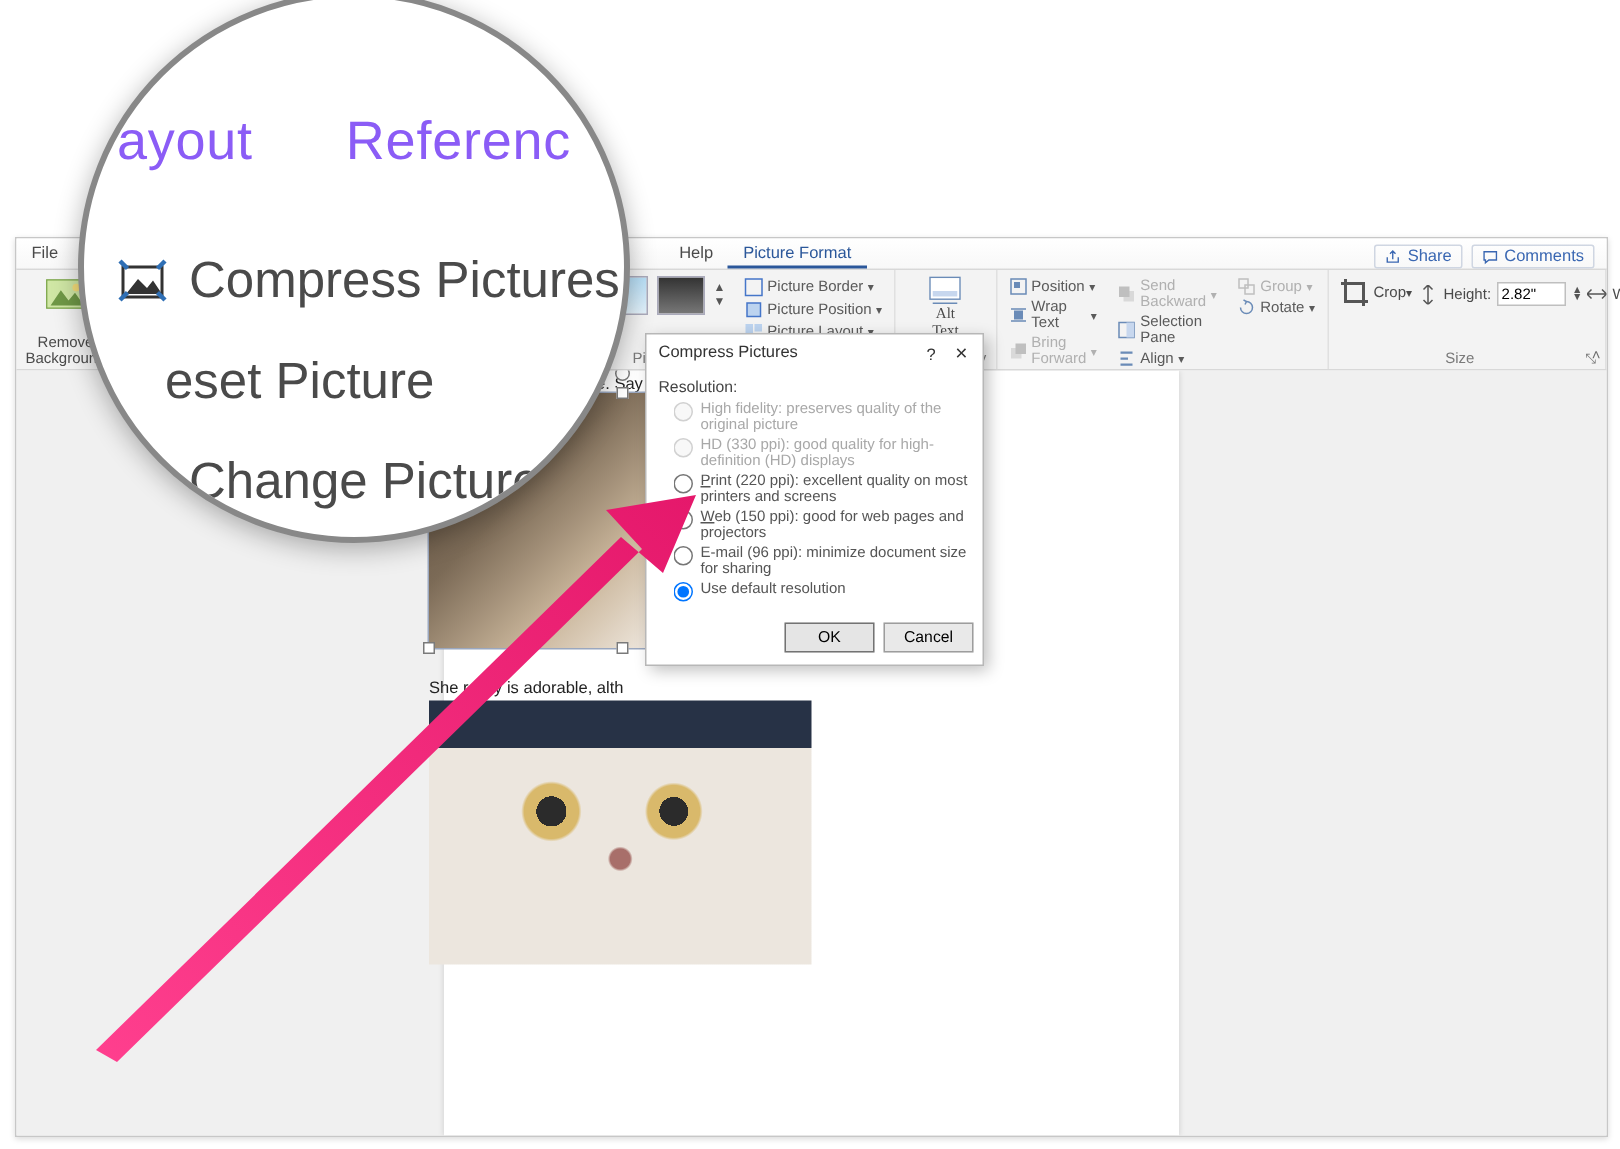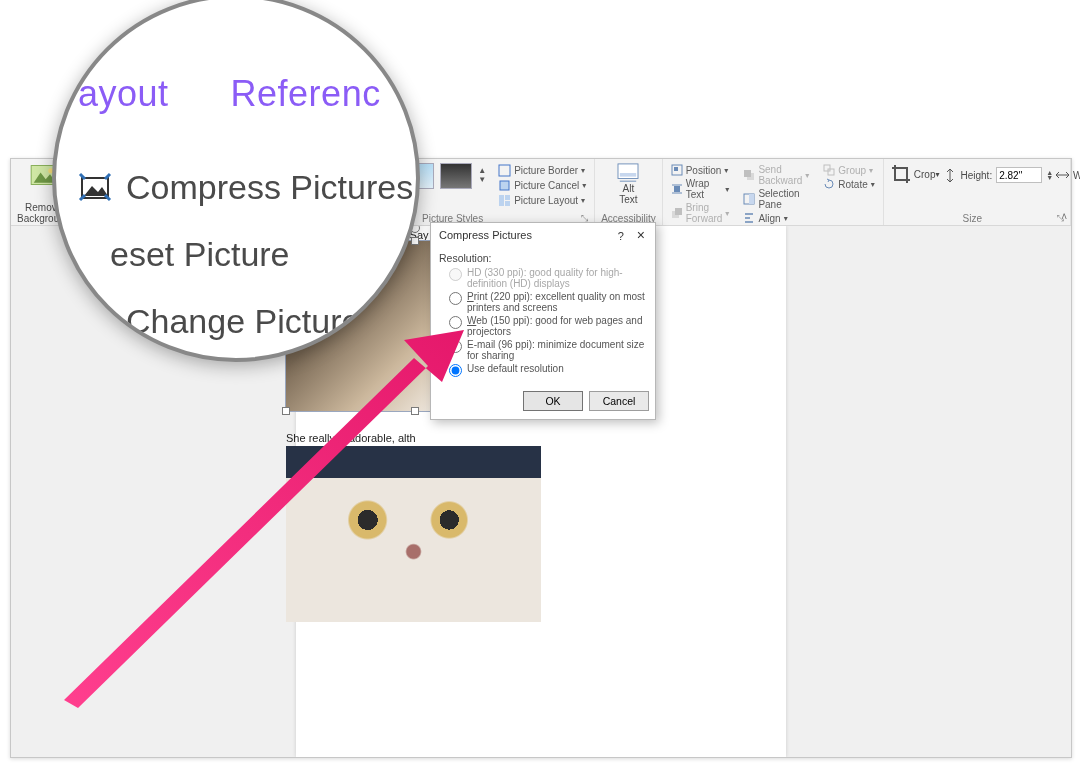--- a/index.html
+++ b/index.html
@@ -80,20 +80,42 @@
     radial-gradient(circle at 64% 42%,#2b2b2b 0 5%,#d9b96b 5% 9%,transparent 10%),
     radial-gradient(circle at 50% 60%,#a86f6a 0 4%,transparent 5%),
     linear-gradient(180deg,#273246 0 18%,#ece6de 18% 100%);
   }
 </style>
 </head>
 <body>
 
 <div class="word">
 
+  <div class="tabs">
+    <span class="tab">File</span>
+    <span class="tab">Ho</span>
+    <span style="width:360px"></span>
+    <span class="tab">Help</span>
+    <span class="tab active">Picture Format</span>
+    <span class="spacer"></span>
+    <div class="right">
+      <span class="pill">
+        <svg width="11" height="11" viewBox="0 0 24 24">
+            <path fill="none" stroke="#3a67b2" stroke-width="2" d="M4 12v7h16v-7M12 3v12M8 7l4-4 4 4"></path>
+          </svg>
+        <span>Share</span>
+      </span>
+      <span class="pill">
+        <svg width="11" height="11" viewBox="0 0 24 24">
+            <path fill="none" stroke="#3a67b2" stroke-width="2" d="M3 4h18v12H10l-5 4v-4H3z"></path>
+          </svg>
+        <span>Comments</span>
+      </span>
+    </div>
+  </div>
 
   <div class="ribbon" style="position:relative;">
 
     <div class="rgrp bigbtn">
       <svg width="28" height="24" viewBox="0 0 32 28">
         <rect x="1" y="3" width="30" height="22" fill="#d0e7a5" stroke="#7ba648"></rect>
         <polygon points="4,23 12,11 18,19 23,13 30,23" fill="#6f9846"></polygon>
         <circle cx="24" cy="9" r="3" fill="#f7df7b"></circle>
       </svg>
       <div style="white-space:pre-line;text-align:center;font-size:10px;line-height:11px;">Remove
@@ -114,21 +136,21 @@
             <svg width="13" height="13">
                 <rect x="1" y="1" width="11" height="11" fill="none" stroke="#4576c9"></rect>
               </svg>
             <span>Picture Border</span>
               <span style="font-size:8px;"> ▾</span>
           </div>
           <div class="mini">
             <svg width="13" height="13">
                 <rect x="2" y="2" width="9" height="9" fill="#bcd3ef" stroke="#4576c9"></rect>
               </svg>
-            <span>Picture Cancel</span>
+            <span>Picture Position</span>
               <span style="font-size:8px;"> ▾</span>
           </div>
           <div class="mini">
             <svg width="13" height="13">
                 <rect x="1" y="1" width="5" height="11" fill="#bcd3ef"></rect>
                 <rect x="7" y="1" width="5" height="5" fill="#bcd3ef"></rect>
                 <rect x="7" y="7" width="5" height="5" fill="#bcd3ef"></rect>
               </svg>
             <span>Picture Layout</span>
               <span style="font-size:8px;"> ▾</span>
@@ -141,21 +163,21 @@
         </div>
     </div>
 
     <div class="rgrp bigbtn" style="width:56px;">
       <div style="display:flex;flex-direction:column;align-items:center;">
        <svg width="22" height="20" viewBox="0 0 24 22">
             <rect x="1" y="1" width="22" height="16" fill="#fff" stroke="#6a8bb7"></rect>
             <rect x="3" y="11" width="18" height="4" fill="#c7d7ee"></rect>
             <path d="M3 20h18" stroke="#6a8bb7"></path>
           </svg>
-       <div style="white-space:pre-line;text-align:center;font-size:10px;line-height:11px;">Alt
+       <div style="white-space:pre-line;text-align:center;font-size:10px;line-height:11px;font-family:Liberation Serif, serif;">Alt
 Text</div>
       </div>
       <div class="lbl">Accessibility</div>
     </div>
 
     <div class="rgrp">
       <div class="top" style="gap:10px;">
         <div style="display:flex;flex-direction:column;gap:0;">
           <div class="mini">
               <svg width="12" height="12">
@@ -303,20 +325,24 @@
     <span>
       <span style="padding:0 6px;cursor:default;">?</span>
       <span style="padding:0 4px;font-size:14px;cursor:default;">×</span>
     </span>
   </div>
   <div class="dlg-body">
     <div class="dlg-sec">
       <div class="hdr">Resolution:</div>
       <label class="opt disabled">
           <input type="radio" disabled="" style="">
+          <span>High fidelity: preserves quality of the original picture</span>
+        </label>
+      <label class="opt disabled">
+          <input type="radio" disabled="" style="">
           <span>HD (330 ppi): good quality for high-definition (HD) displays</span>
         </label>
       <label class="opt">
           <input type="radio" name="res" style="">
           <span><span class="u">P</span>rint (220 ppi): excellent quality on most printers and screens</span>
         </label>
       <label class="opt">
           <input type="radio" name="res" style="">
           <span><span class="u">W</span>eb (150 ppi): good for web pages and projectors</span>
         </label>

